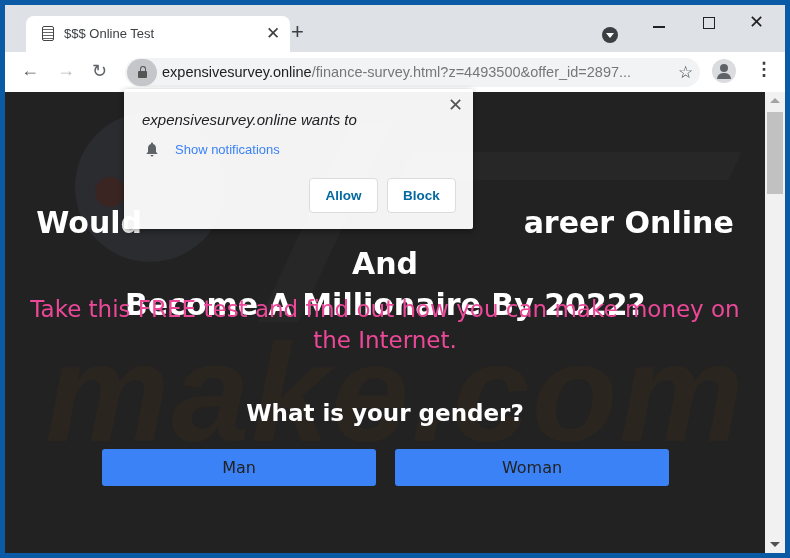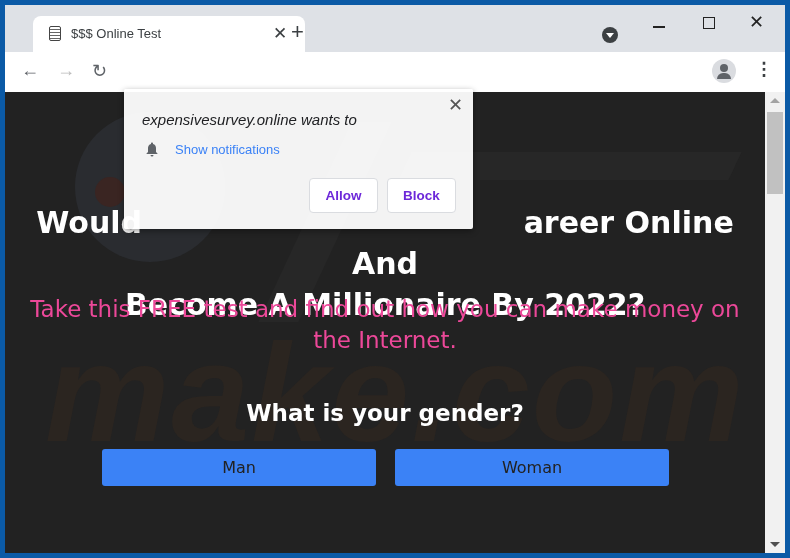--- a/index.html
+++ b/index.html
@@ -1,20 +1,20 @@
 <!DOCTYPE html>
 <html><head>
 <meta charset="utf-8">
 <style>
   html, body { margin:0; padding:0; }
   body { width:790px; height:558px; overflow:hidden; background:#0b5aa6; font-family:"Liberation Sans", sans-serif; position:relative; }
   .window { position:absolute; left:5px; top:5px; width:780px; height:548px; background:#dee1e6; overflow:hidden; }
   
   .tabstrip { position:absolute; left:0; top:0; width:780px; height:47px; background:#dee1e6; }
-  .tab { position:absolute; left:28px; top:11px; width:264px; height:38px; background:#fff; border-radius:8px 8px 0 0;padding-left:8px; }
+  .tab { position:absolute; left:21px; top:11px; width:264px; height:38px; background:#fff; border-radius:8px 8px 0 0; }
   .tab-favicon { position:absolute; left:16px; top:10px; width:12px; height:15px; border:1.5px solid #444; border-radius:2px; box-sizing:border-box; background:repeating-linear-gradient(#fff 0 2px,#666 2px 3px); }
   .tab-title { position:absolute; left:38px; top:10px; font-size:13px; color:#3c4043; }
   .tab-close { position:absolute; left:240px; top:7px; font-size:17px; color:#3c4043; cursor:pointer; }
   .new-tab { position:absolute; left:286px; top:16px; font-size:22px; line-height:22px; color:#3c4043; cursor:pointer; }
   .tab-search { position:absolute; left:597px; top:22px; width:16px; height:16px; border-radius:50%; background:#3c4043; }
   .tab-search:after { content:""; position:absolute; left:4px; top:6px; border-left:4px solid transparent; border-right:4px solid transparent; border-top:5px solid #fff; }
   .win-min { position:absolute; left:648px; top:13px; width:12px; height:1.5px; background:#222; top:21px; }
   .win-max { position:absolute; left:698px; top:12px; width:10px; height:10px; border:1.3px solid #222; }
   .win-close { position:absolute; left:744px; top:6px; font-size:18px; color:#222; cursor:pointer; }
   
@@ -45,21 +45,21 @@
   .scrollbar { position:absolute; left:760px; top:87px; width:20px; height:461px; background:#f1f1f1; }
   .sb-up { position:absolute; left:5px; top:6px; border-left:5px solid transparent; border-right:5px solid transparent; border-bottom:5px solid #a3a3a3; }
   .sb-thumb { position:absolute; left:2px; top:20px; width:16px; height:82px; background:#c1c1c1; }
   .sb-down { position:absolute; left:5px; top:450px; border-left:5px solid transparent; border-right:5px solid transparent; border-top:5px solid #505050; }
   
   .popup { position:absolute; left:124px; top:89px; width:349px; height:140px; background:rgba(255,255,255,0.95); border-radius:2px; box-shadow:0 2px 6px rgba(0,0,0,0.4); }
   .popup-title { position:absolute; left:18px; top:22px; font-size:15px; color:#202124;font-style:italic; }
   .popup-close { position:absolute; left:324px; top:5px; font-size:18px; color:#555; cursor:pointer; }
   .bell { position:absolute; left:20px; top:52px; width:16px; height:16px; }
   .popup-perm { position:absolute; left:51px; top:53px; font-size:13px; color:#3b82f6; }
-  .pbtn { position:absolute; top:89px; height:33px; width:67px; border:1px solid #dadce0; border-radius:4px; background:#fff; color:#6d28d9; font-size:13.5px; font-weight:bold; text-align:center; line-height:33px; cursor:pointer; }
+  .pbtn { position:absolute; top:89px; height:33px; width:67px; border:1px solid #dadce0; border-radius:4px; background:#fff; color:#0369a1; font-size:13.5px; font-weight:bold; text-align:center; line-height:33px; cursor:pointer; }
 </style>
 </head>
 <body>
 
 <div class="window">
   <div class="tabstrip">
     <div class="tab">
       <span class="tab-favicon"></span>
       <span class="tab-title">$$$ Online Test</span>
       <span class="tab-close">✕</span>
@@ -68,20 +68,27 @@
     <span class="tab-search"></span>
     <span class="win-min"></span>
     <span class="win-max"></span>
     <span class="win-close">✕</span>
   </div>
 
   <div class="toolbar">
     <span class="nav-btn" style="left:16px">←</span>
     <span class="nav-btn" style="left:52px;color:#bbb">→</span>
     <span class="nav-btn" style="left:87px">↻</span>
+    <div class="omnibox">
+      <span class="lock-pill">
+          <span class="lock"></span>
+        </span>
+      <span class="url"><span class="host">expensivesurvey.online</span><span>/finance-survey.html?z=4493500&amp;offer_id=2897...</span></span>
+      <span class="star">☆</span>
+    </div>
     <span class="profile"></span>
     <span class="menu">⋮</span>
   </div>
 
   <div class="page">
     <div class="wm-circle"></div>
     <div class="wm-dot" style="left:90px;top:85px;width:30px;height:30px;background:#3a2522"></div>
     <div class="wm-stroke" style="left:300px;top:30px;width:40px;height:200px"></div>
     <div class="wm-stroke" style="left:400px;top:60px;width:330px;height:28px"></div>
     <div class="wm-text">make.com</div>

